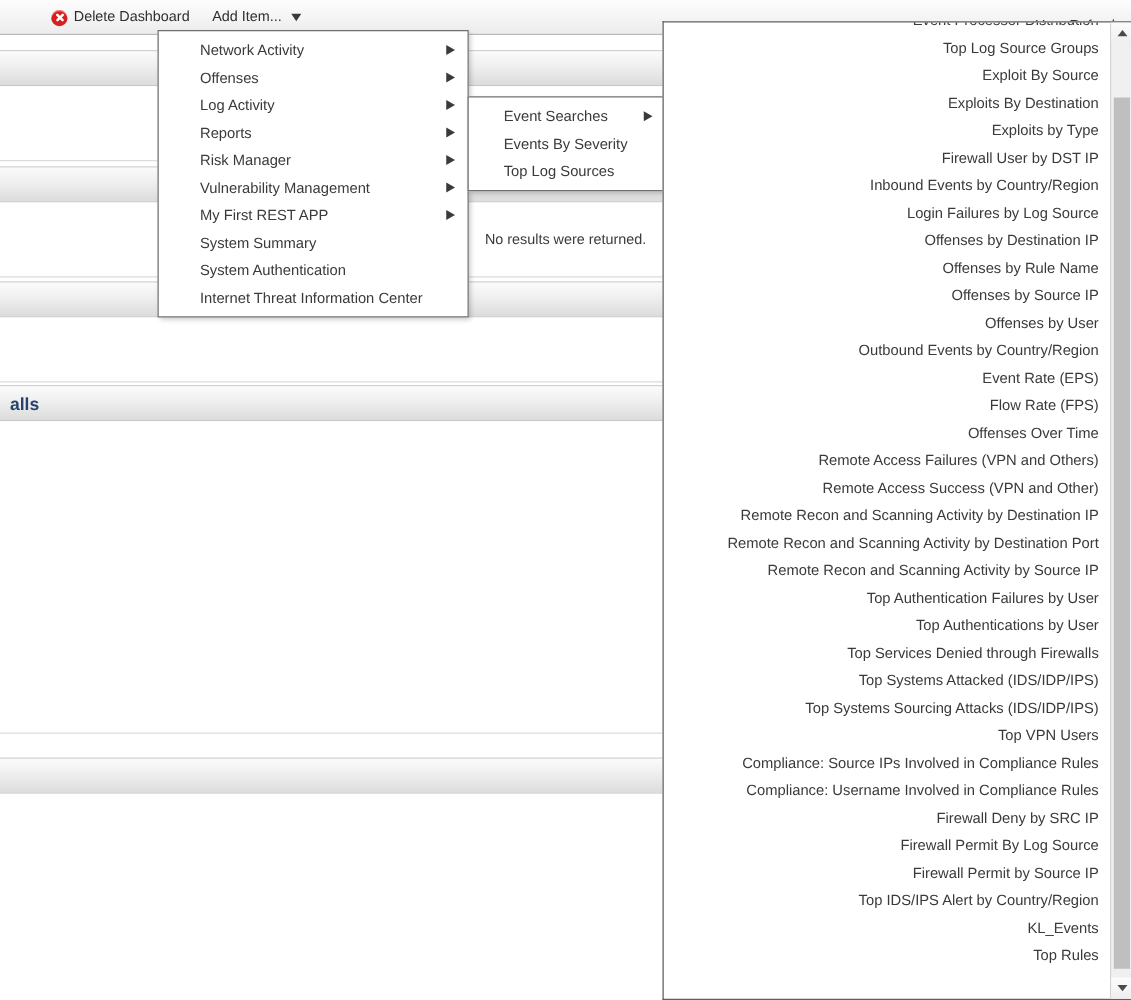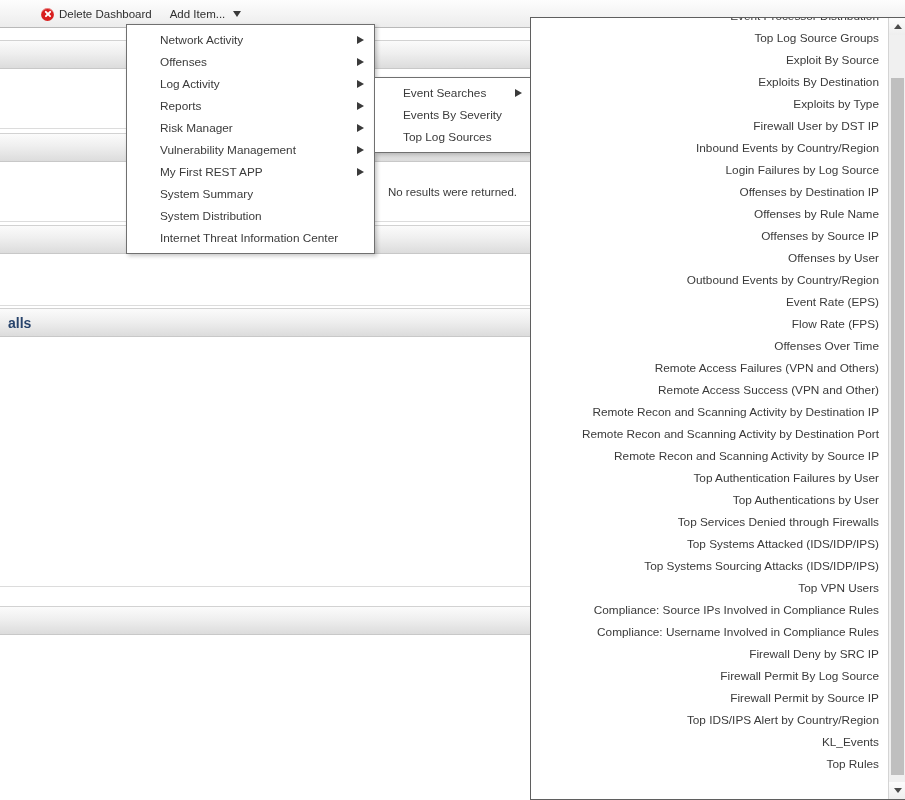--- a/index.html
+++ b/index.html
@@ -243,21 +243,21 @@
       <span class="mi-arrow"></span>
     </div>
     <div class="menu-item">
       <span>My First REST APP</span>
       <span class="mi-arrow"></span>
     </div>
     <div class="menu-item">
       <span>System Summary</span>
     </div>
     <div class="menu-item">
-      <span>System Distribution</span>
+      <span>System Authentication</span>
     </div>
     <div class="menu-item">
       <span>Internet Threat Information Center</span>
     </div>
   </div>
 
   <div class="menu" id="menu-sub">
     <div class="menu-item" style="padding-left:28px;">
       <span>Event Searches</span>
       <span class="mi-arrow"></span>

